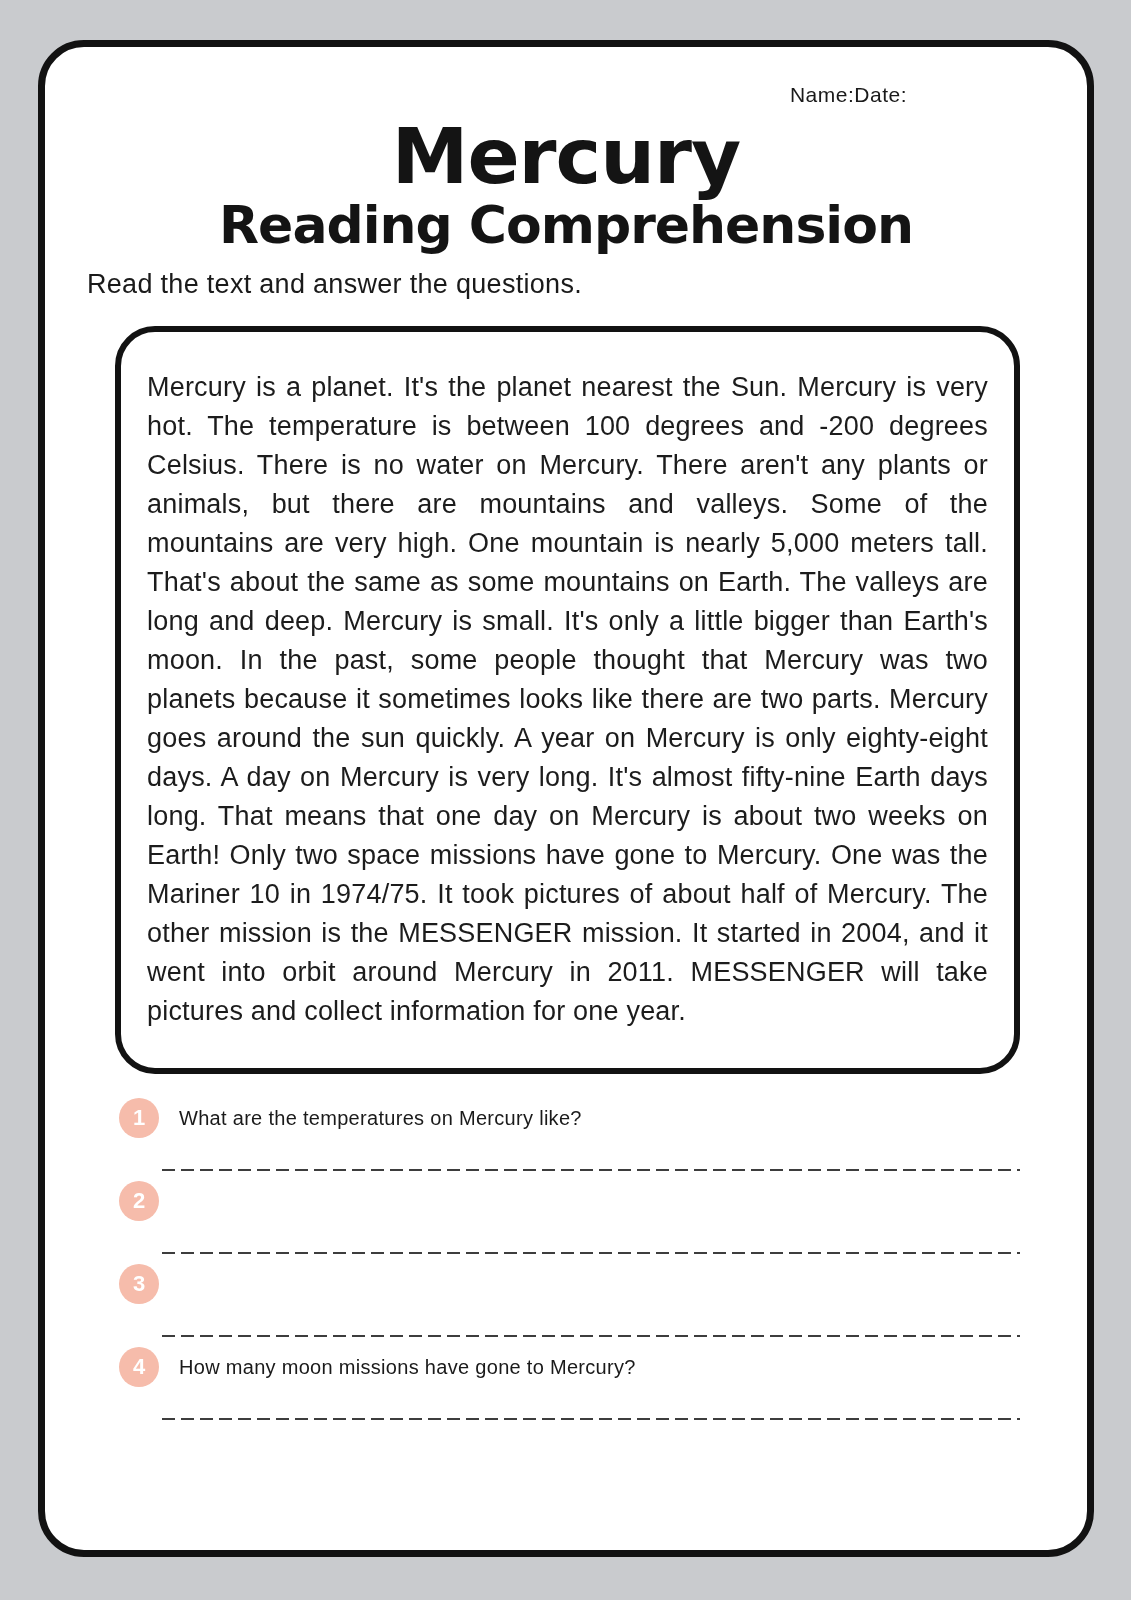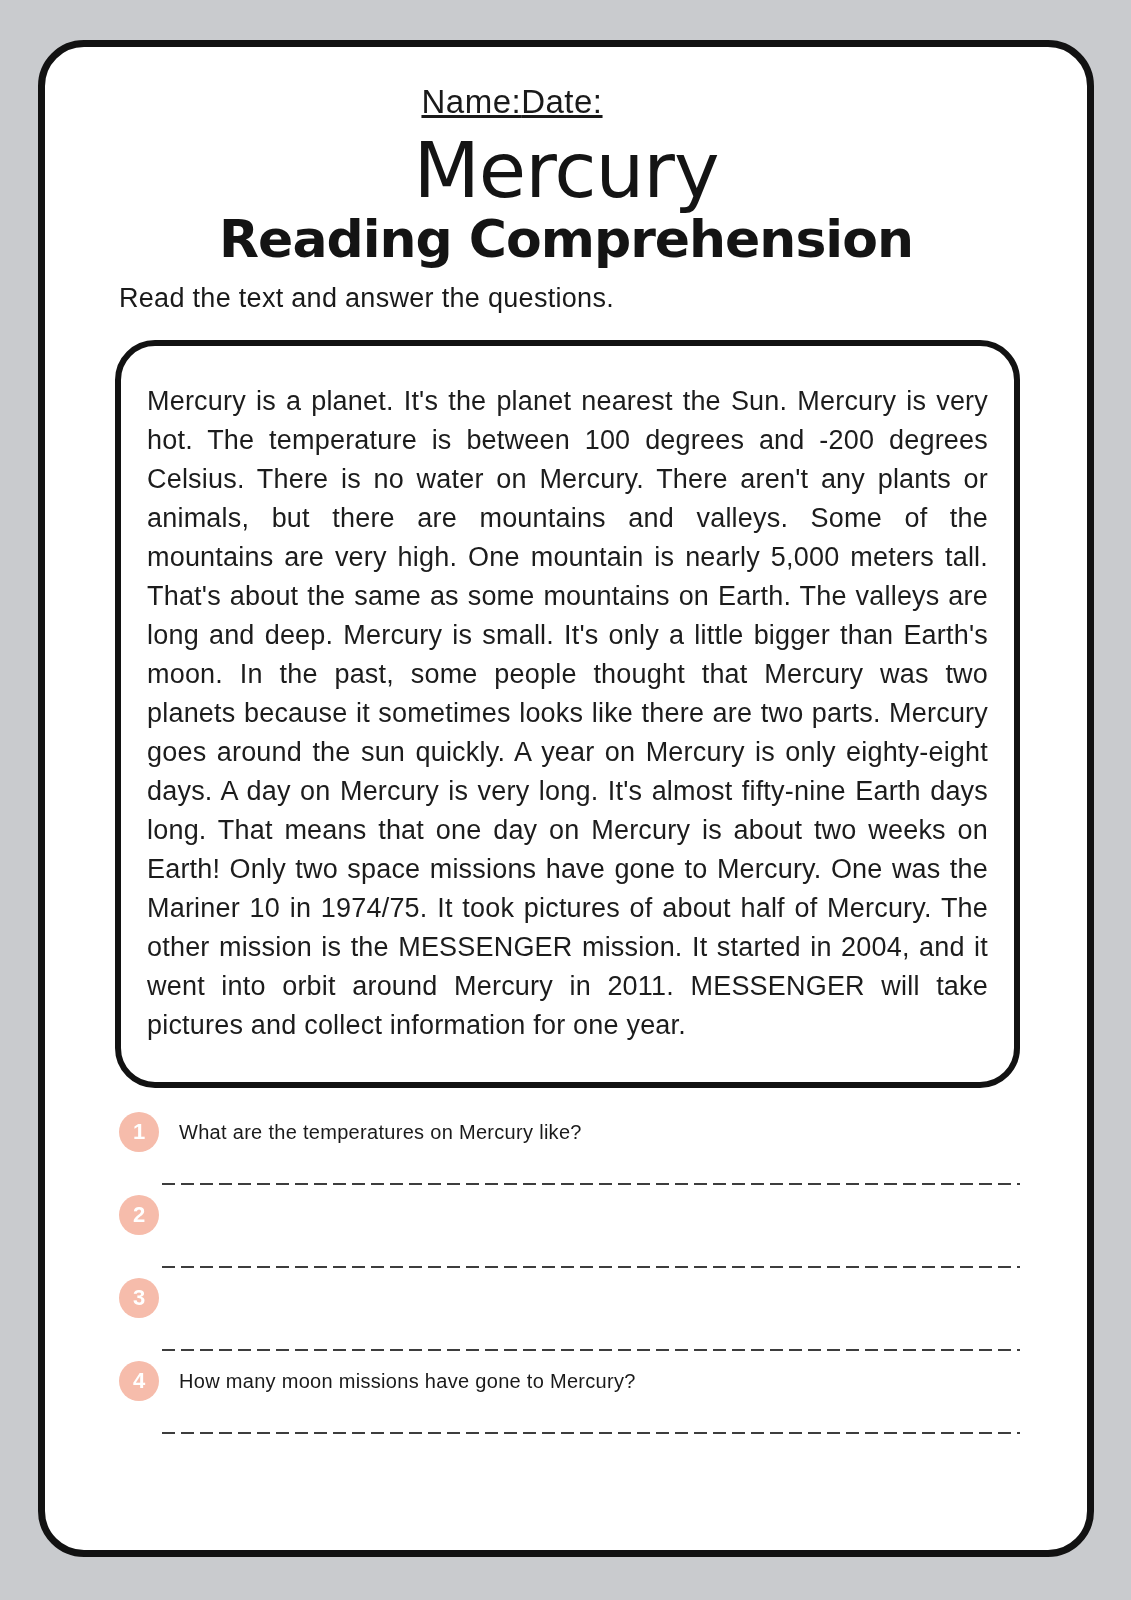--- a/index.html
+++ b/index.html
@@ -25,49 +25,48 @@
     width: 1056px;
     height: 1517px;
     box-sizing: border-box;
     background: #ffffff;
     border: 7px solid #121212;
     border-radius: 46px;
     padding-top: 36px;
   }
   .header-row {
     display: flex;
-    justify-content: center;
+    justify-content: flex-end;
     padding: 0 180px 0 72px;
-    font-size: 33px;
+    font-size: 21px;
     color: #1a1a1a;
     letter-spacing: 0.5px;
-    text-decoration: underline;
   }
   .title {
     margin: 6px 0 0 0;
     text-align: center;
     font-family: "DejaVu Sans", sans-serif;
-    font-weight: 400;
+    font-weight: 700;
     font-size: 77px;
     line-height: 1.15;
     letter-spacing: -1px;
     color: #141414;
   }
   .subtitle {
     margin: -6px 0 0 0;
     text-align: center;
     font-family: "DejaVu Sans", sans-serif;
     font-weight: 800;
     font-size: 52px;
     line-height: 1.15;
     letter-spacing: -1px;
     color: #141414;
   }
   .instruction {
-    margin: 14px 0 0 74px;
+    margin: 14px 0 0 42px;
     font-size: 27px;
     color: #1a1a1a;
     letter-spacing: 0.3px;
   }
   .passage-box {
     box-sizing: border-box;
     margin: 26px 0 0 70px;
     width: 905px;
     height: 748px;
     border: 6px solid #121212;

